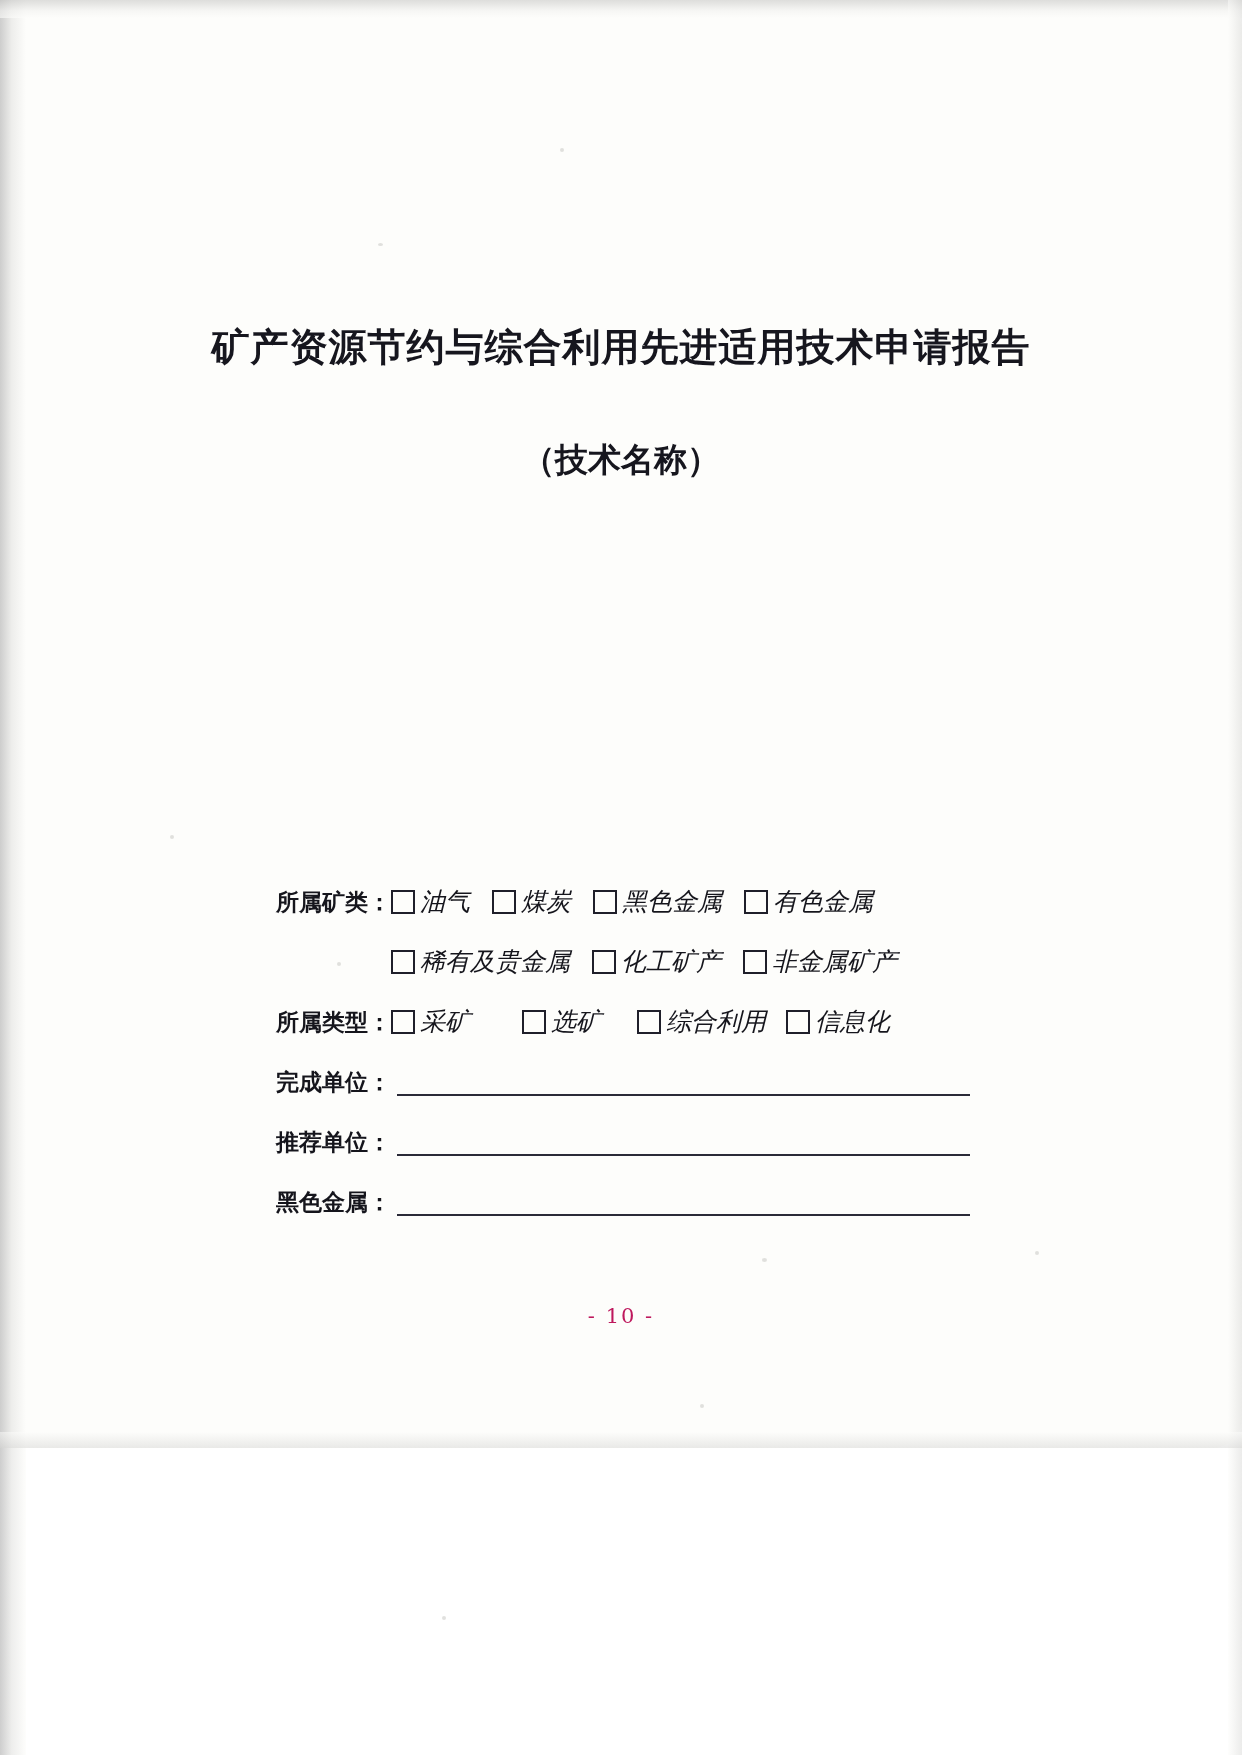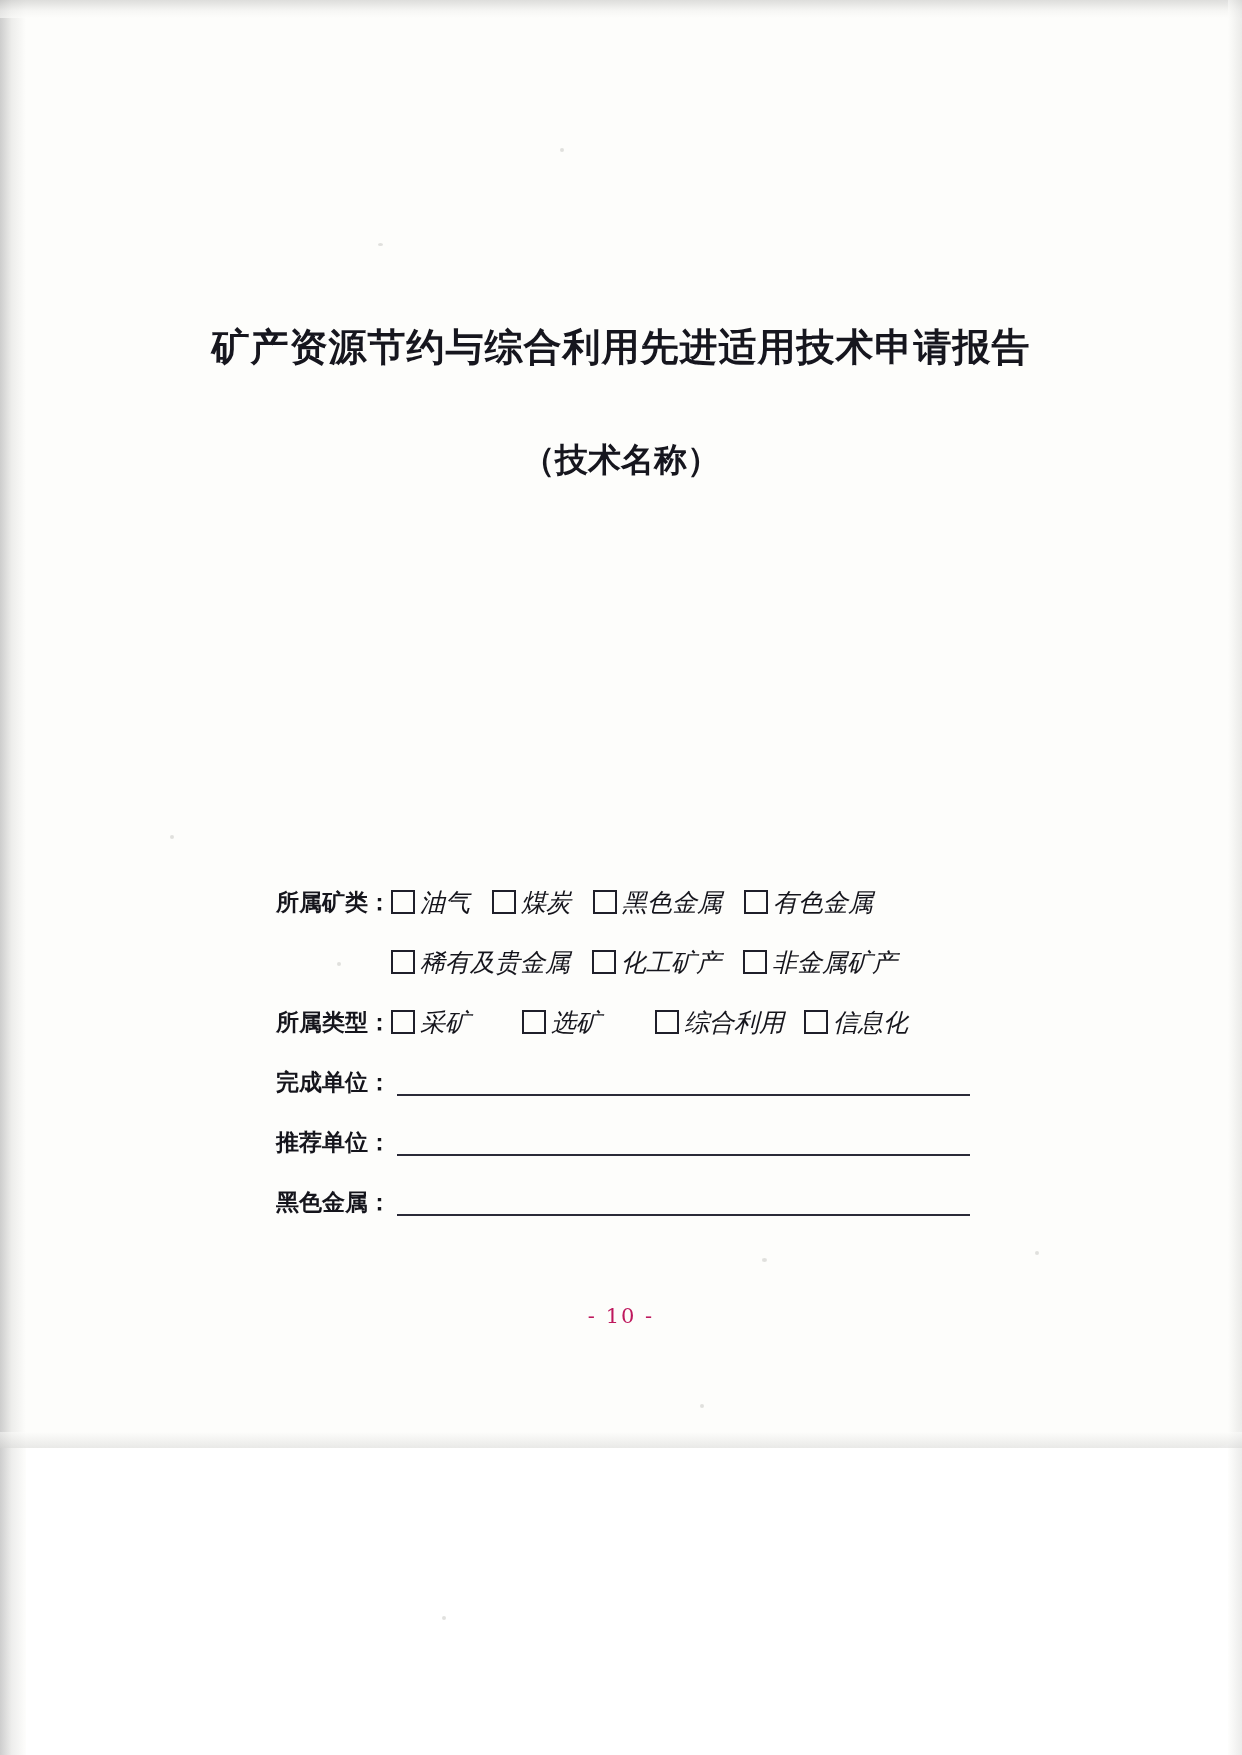--- a/index.html
+++ b/index.html
@@ -116,21 +116,21 @@
     width: 20px;
     height: 20px;
     border: 2px solid #1f1f2a;
     margin-right: 5px;
     background: transparent;
     flex: none;
   }
   .cb-text {
     font-size: 25px;
     font-style: italic;
-    font-family: Liberation Sans, sans-serif;
+    font-family: Liberation Serif, serif;
     color: #15151c;
   }
 
   
   .cb-row-2 {
     margin-left: 0;
   }
 
   .blank-line {
     flex: 1;
@@ -222,21 +222,21 @@
       </div>
     </div>
 
     <div class="form-row">
       <div class="row-label">所属类型：</div>
       <div class="row-content">
         <div class="cb-item" style="margin-right:52px;">
           <span class="cb-box"></span>
           <span class="cb-text">采矿</span>
         </div>
-        <div class="cb-item" style="margin-right:54px;">
+        <div class="cb-item" style="margin-right:36px;">
           <span class="cb-box"></span>
           <span class="cb-text">选矿</span>
         </div>
         <div class="cb-item" style="margin-right:20px;">
           <span class="cb-box"></span>
           <span class="cb-text">综合利用</span>
         </div>
         <div class="cb-item" style="margin-right:16px;">
           <span class="cb-box"></span>
           <span class="cb-text">信息化</span>

